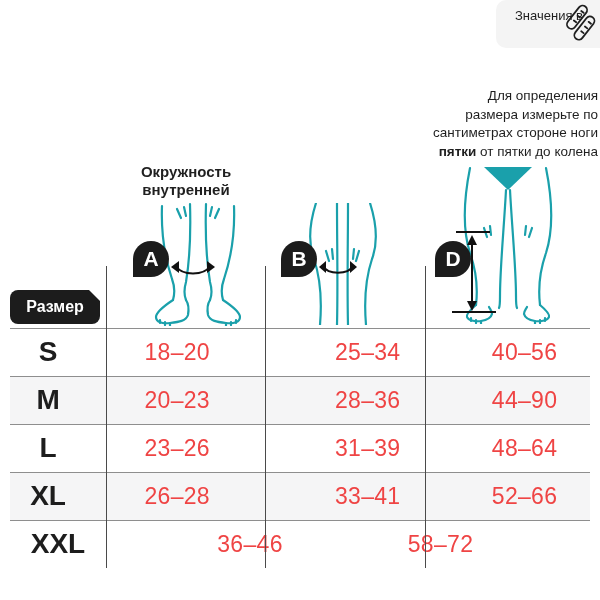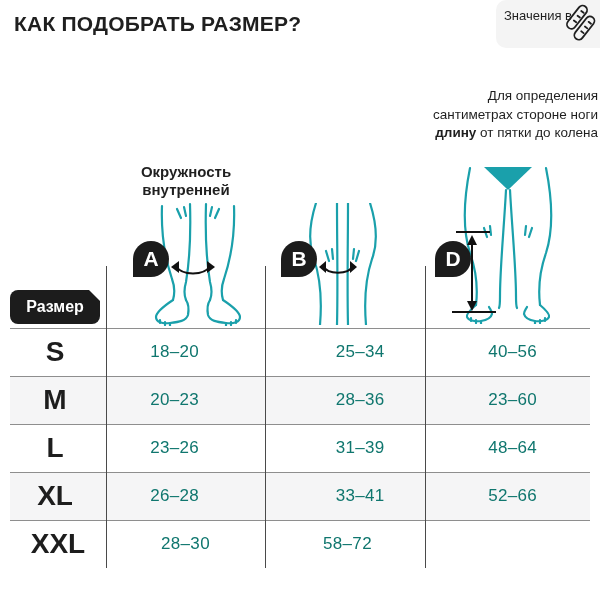--- a/index.html
+++ b/index.html
@@ -2,21 +2,21 @@
 <html><head>
 <meta charset="utf-8">
 <style>
   html,body{margin:0;padding:0;}
   body{font-family:"Liberation Sans", sans-serif; color:#1f1f1f; background:#fff;}
   #page{position:relative; width:600px; height:600px; background:#fff; overflow:hidden;}
 
   .title{position:absolute; left:14px; top:12px; font-size:21px; font-weight:800; letter-spacing:.2px; color:#1f1f1f;}
 
   .units-box{position:absolute; top:0; right:0; width:104px; height:48px; background:#f4f4f4; border-radius:10px 0 0 10px;}
-  .units-text{position:absolute; left:8px; top:7px; width:90px; font-size:13px; line-height:17px; font-weight:500; color:#1f1f1f;}
+  .units-text{position:absolute; left:8px; top:7px; width:90px; font-size:13px; line-height:17px; font-weight:500; color:#1f1f1f;text-align:center;}
   .tape-icon{position:absolute; right:1px; top:3px; width:34px; height:40px;}
 
   .colhead{position:absolute; top:163px; text-align:center; font-weight:700; font-size:15px; line-height:18px; color:#1f1f1f;}
   .colhead .inner{width:112px; margin:0 auto;}
   .colhead-1{left:107px; width:158px;}
   .colhead-2{left:266px; width:158px;}
 
   .instruction{position:absolute; left:420px; top:87px; width:178px; text-align:right; font-size:13.5px; line-height:18.5px; color:#1f1f1f;}
   .instruction b{font-weight:700;}
 
@@ -53,28 +53,27 @@
 
   .hline{position:absolute; left:10px; width:580px; height:1px; background:#8e8e8e; z-index:3;}
   .vline{position:absolute; top:266px; width:1px; height:302px; background:#4a4a4a; z-index:3;}
 
   .trow{position:absolute; left:10px; width:580px; height:48px; display:flex; z-index:2;}
   .cell{display:flex; align-items:center; justify-content:center; height:48px;}
   .cell-size{width:96px; font-size:28px; font-weight:700; color:#1d1d1d;}
   .cell-ankle{width:159px;}
   .cell-calf{width:160px;padding-left:36px;}
   .cell-length{width:165px;}
-  .cell-val{font-size:17px; color:#0f766e; letter-spacing:.3px;}
+  .cell-val{font-size:23px; color:#ef4444; letter-spacing:.3px;margin-left:28px;}
 </style>
 </head>
 <body>
 
 <div id="page">
 
-  <div class="title">КАК ПОДОБРАТЬ РАЗМЕР?</div>
 
   <div class="units-box">
     <div class="units-text">
       <div>Значения в</div>
     </div>
     <svg class="tape-icon" viewBox="0 0 34 40">
       <g fill="none" stroke="#1f1f1f" stroke-width="1.8" stroke-linecap="round" transform="rotate(38 17 20)">
         <rect x="5" y="5" width="9" height="27" rx="4.5"></rect>
         <rect x="17.5" y="9" width="9" height="27" rx="4.5"></rect>
         <path d="M9,11 h3 M9,17 h3 M9,23 h3"></path>
@@ -82,22 +81,23 @@
       </g>
     </svg>
   </div>
 
   <div class="colhead colhead-1">
     <div class="inner">Окружность внутренней</div>
   </div>
 
   <div class="instruction">
     <div>Для определения</div>
+    <div>размера измерьте по</div>
     <div>сантиметрах стороне ноги</div>
-    <div><b>длину</b><span> от пятки до колена</span></div>
+    <div><b>пятки</b><span> от пятки до колена</span></div>
   </div>
 
   <svg class="legs legs-ankle" width="100" height="124" viewBox="0 0 100 124">
     <g fill="none" stroke="#1aa0ab" stroke-width="2.2" stroke-linecap="round">
       <path d="M14,4 C13,30 17,56 24,77 C27,85 27,91 25,98"></path>
       <path d="M42,2 C43,35 41,62 38,80 C36,87 36,93 38,98"></path>
       <path d="M25,98 C16,104 8,110 8,115 C8,120 14,122 22,121 C31,120 38,119 40,113 C41,107 40,101 38,98"></path>
       <path d="M12,118 l0,3 M17,120 l0,3 M22,121 l0,3"></path>
       <path d="M86,4 C87,30 83,56 76,77 C73,85 73,91 75,98"></path>
       <path d="M58,2 C57,35 59,62 62,80 C64,87 64,93 62,98"></path>
@@ -173,37 +173,37 @@
   <div class="trow" style="top:328px">
     <div class="cell cell-size">S</div>
     <div class="cell cell-ankle cell-val">18–20</div>
     <div class="cell cell-calf cell-val">25–34</div>
     <div class="cell cell-length cell-val">40–56</div>
   </div>
   <div class="trow" style="top:376px">
     <div class="cell cell-size">M</div>
     <div class="cell cell-ankle cell-val">20–23</div>
     <div class="cell cell-calf cell-val">28–36</div>
-    <div class="cell cell-length cell-val">23–60</div>
+    <div class="cell cell-length cell-val">44–90</div>
   </div>
   <div class="trow" style="top:424px">
     <div class="cell cell-size">L</div>
     <div class="cell cell-ankle cell-val">23–26</div>
     <div class="cell cell-calf cell-val">31–39</div>
     <div class="cell cell-length cell-val">48–64</div>
   </div>
   <div class="trow" style="top:472px">
     <div class="cell cell-size">XL</div>
     <div class="cell cell-ankle cell-val">26–28</div>
     <div class="cell cell-calf cell-val">33–41</div>
     <div class="cell cell-length cell-val">52–66</div>
   </div>
   <div class="trow" style="top:520px">
     <div class="cell cell-size">XXL</div>
-    <div class="cell cell-ankle cell-val">28–30</div>
+    <div class="cell cell-calf cell-val">36–46</div>
     <div class="cell cell-length cell-val">58–72</div>
   </div>
 
   <div class="hline" style="top:328px"></div>
   <div class="hline" style="top:376px"></div>
   <div class="hline" style="top:424px"></div>
   <div class="hline" style="top:472px"></div>
   <div class="hline" style="top:520px"></div>
   <div class="vline" style="left:106px"></div>
   <div class="vline" style="left:265px"></div>

